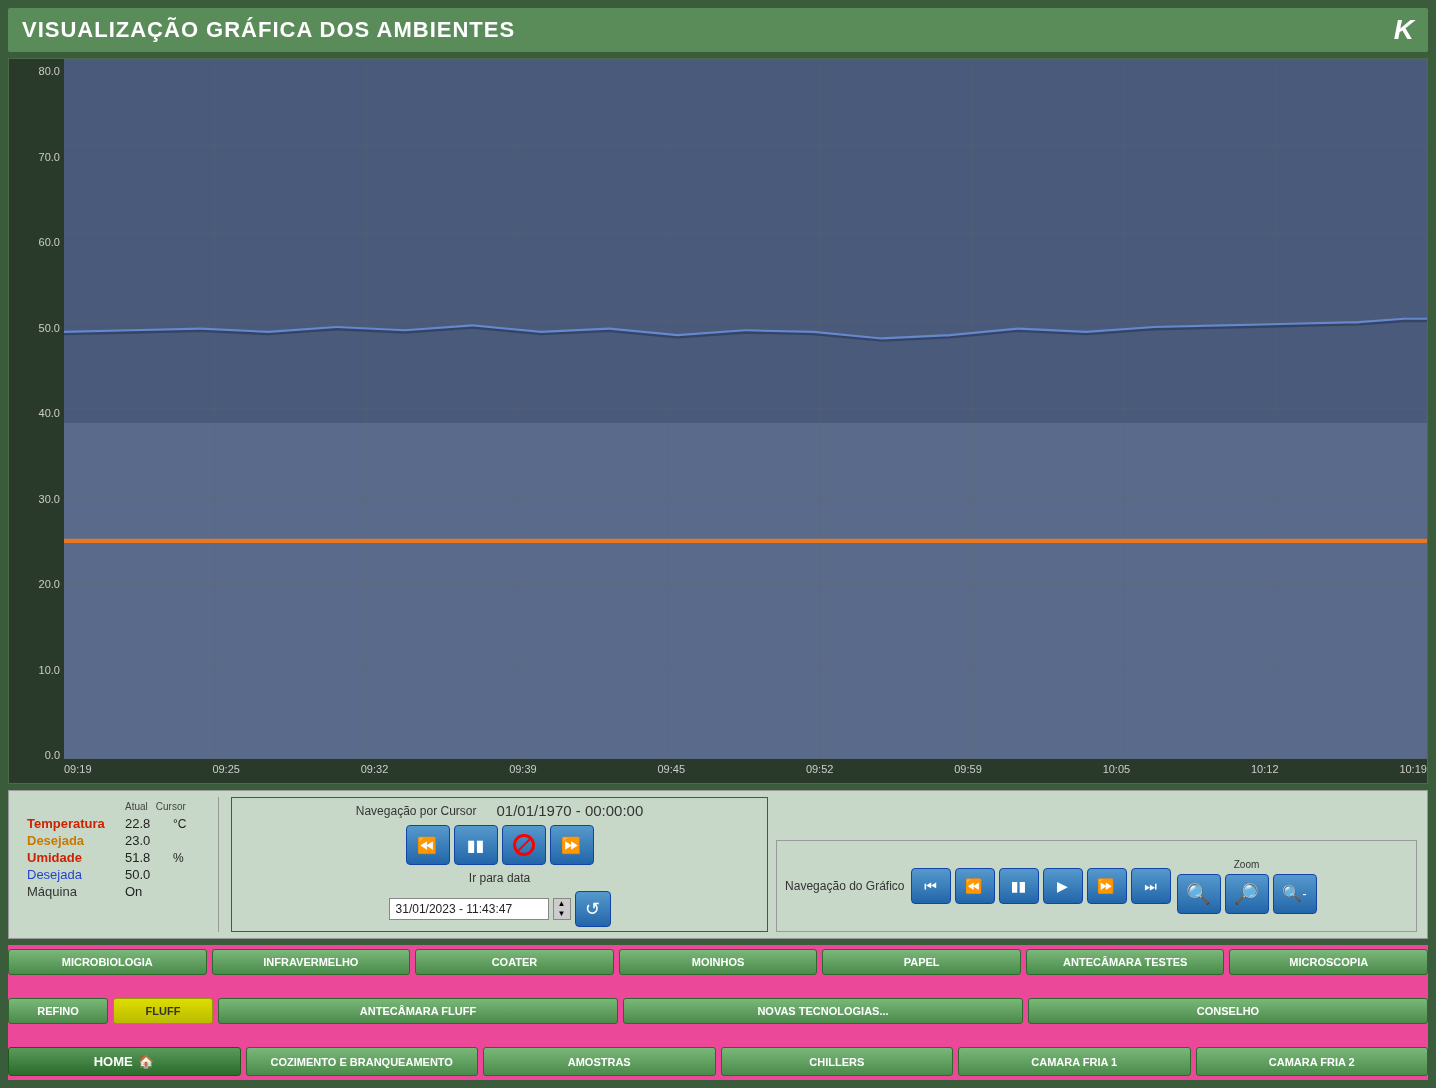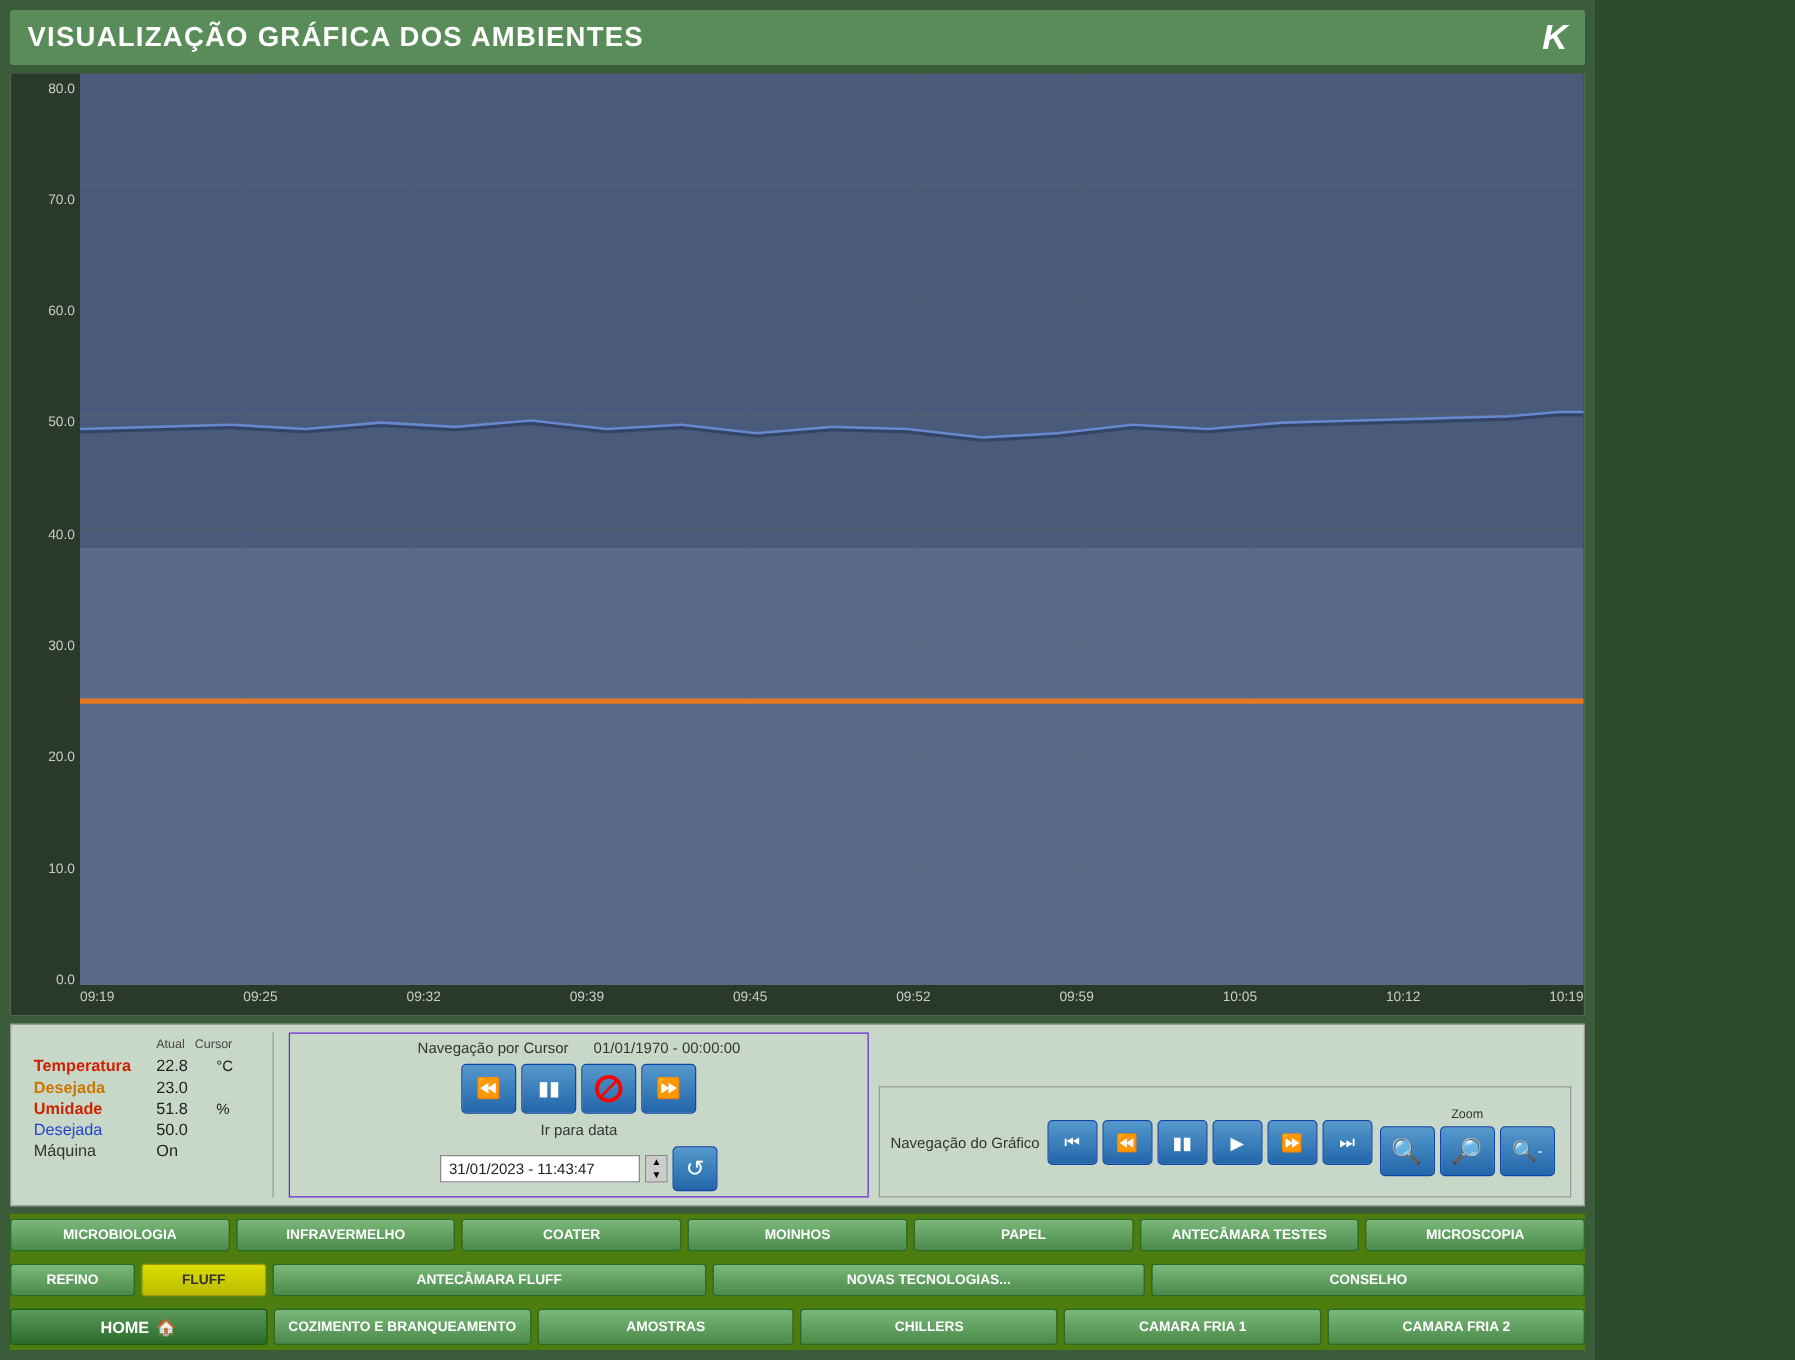--- a/index.html
+++ b/index.html
@@ -4,21 +4,21 @@
   <style>
     * { box-sizing: border-box; margin: 0; padding: 0; }
     body {
       background: #2a4a2a;
       width: 1436px;
       height: 1088px;
       font-family: Arial, sans-serif;
       overflow: hidden;
     }
     .main-container {
-      width: 1276px;
+      width: 1436px;
       height: 1088px;
       background: #3a5c3a;
       padding: 8px;
       display: flex;
       flex-direction: column;
       gap: 6px;
     }
     .header {
       background: #5a8c5a;
       padding: 6px 14px;
@@ -137,21 +137,21 @@
       flex-direction: column;
       align-items: center;
       gap: 6px;
     }
     .nav-title {
       font-size: 12px;
       color: #333;
       text-align: center;
     }
     .nav-date {
-      font-size: 12px;
+      font-size: 15px;
       color: #333;
     }
     .btn-row {
       display: flex;
       gap: 4px;
       align-items: center;
     }
     .ctrl-btn {
       width: 44px;
       height: 40px;
@@ -234,23 +234,23 @@
       display: flex;
       flex-direction: column;
       align-items: center;
       gap: 4px;
     }
     .zoom-label { font-size: 10px; color: #333; }
     .zoom-row { display: flex; gap: 4px; }
     .bottom-nav {
       display: flex;
       flex-direction: row;
-      gap: 10px;
+      gap: 23px;
       flex-wrap: wrap;
-      background: #4d7c0f;
+      background: #ec4899;
       padding: 4px 0;
     }
     .nav-btn {
       background: linear-gradient(180deg, #7ab87a 0%, #4a8a4a 100%);
       border: 1px solid #2a6a2a;
       border-radius: 3px;
       color: white;
       font-size: 11px;
       font-weight: bold;
       padding: 6px 10px;

